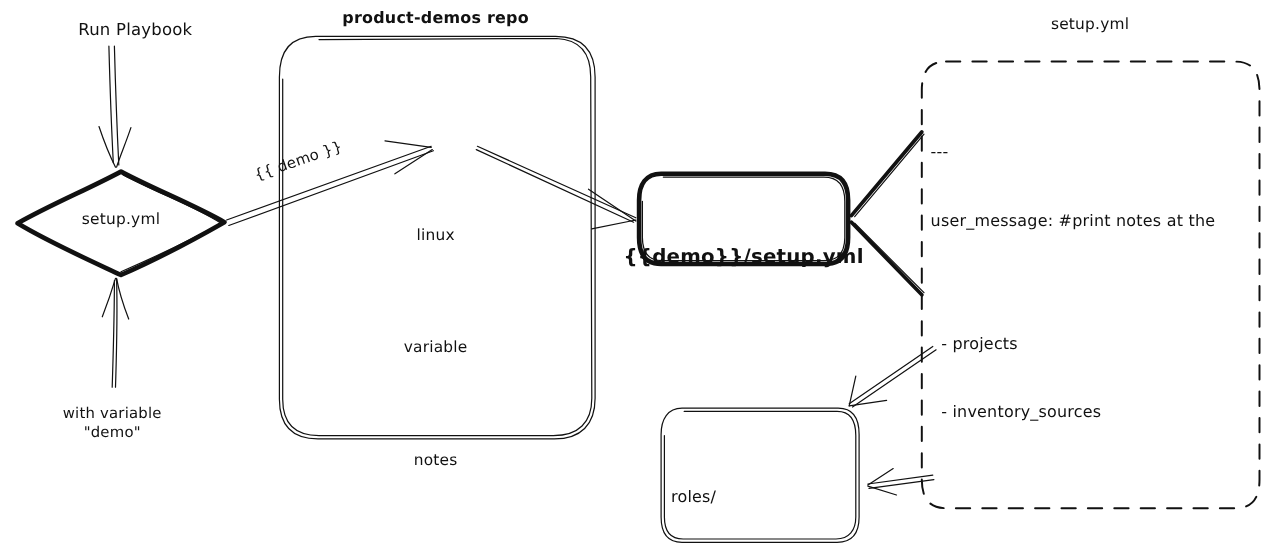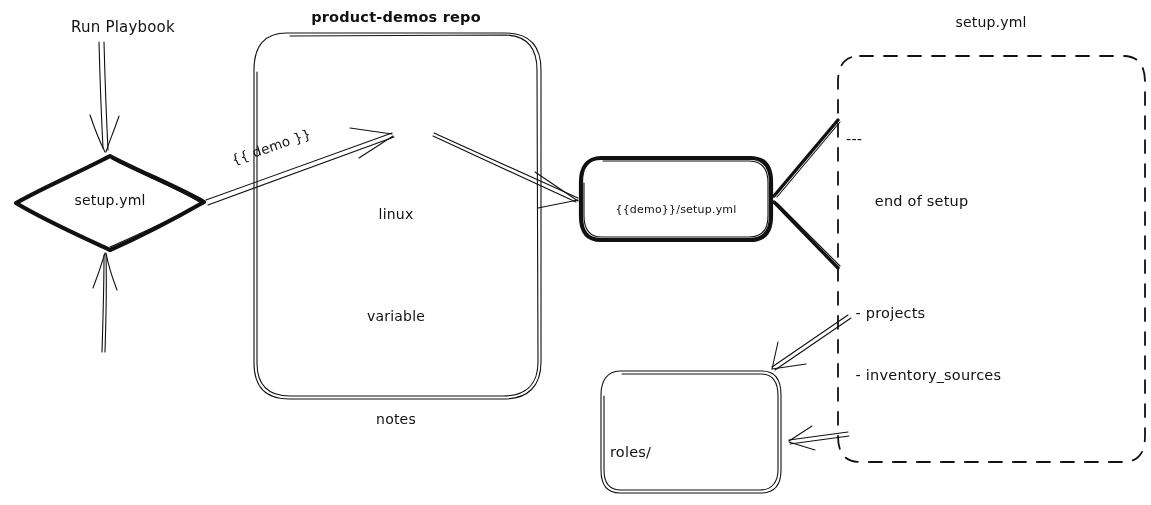--- a/index.html
+++ b/index.html
@@ -32,21 +32,21 @@
   }
   .ctr { text-align: center; transform: translateX(-50%); }
   .lft { text-align: left; }
 
   
   .t-run-playbook { left: 123px; top: 18px; font-size: 15px; }
   .t-with-variable { left: 102px; top: 368px; font-size: 13.5px; }
   .t-setupyml-diamond { left: 110px; top: 192px; font-size: 14px; }
   .t-repo-title { left: 396px; top: 8px; font-size: 14.5px; font-weight: bold; }
   .t-repo-items { left: 396px; top: 128px; font-size: 14px; line-height: 2.45; }
-  .t-vars { left: 676px; top: 173px; font-size: 11px; line-height: 1.35; }
+  .t-vars { left: 676px; top: 173px; font-size: 18px; line-height: 1.35; font-weight: bold; }
   .t-extrepo-title { left: 690px; top: 321px; font-size: 14px; line-height: 1.35; }
   .t-extrepo-body { left: 610px; top: 400px; font-size: 14.5px; line-height: 1.45; }
   .t-dash-title { left: 991px; top: 14px; font-size: 14px; }
   .t-dash-body { left: 846px; top: 88px; font-size: 14.5px; line-height: 1.42; }
   .t-dash-body .blank { display: block; height: 9px; }
 </style>
 </head>
 <body>
 
 <div id="canvas">
@@ -173,20 +173,22 @@
            L 601 395
            C 601 381, 607 371, 620 371 Z"></path>
       <path class="st thin" d="M622 374 L 761 374 C 774 374, 778 383, 778 396 L 778 470
            C 778 482, 772 490, 760 490 L 621 490
            C 609 490, 604 482, 604 470 L 604 396"></path>
     </g>
   </svg>
 
   <div class="lbl ctr t-run-playbook">Run Playbook</div>
 
+  <div class="lbl ctr t-with-variable" style="white-space:pre-line">with variable
+"demo"</div>
 
   <div class="lbl ctr t-setupyml-diamond">setup.yml</div>
 
   <div class="lbl ctr t-repo-title">product-demos repo</div>
 
   <div class="lbl ctr t-repo-items">
     <div>linux</div>
     <div>variable</div>
     <div>notes</div>
     
@@ -201,21 +203,21 @@
   <div class="lbl lft t-extrepo-body">
     <div>roles/</div>
     
     
   </div>
 
   <div class="lbl ctr t-dash-title">setup.yml</div>
 
   <div class="lbl lft t-dash-body">
     <div>---</div>
-    <div>      end of setup</div>
+    <div>user_message: #print notes at the</div>
     <div class="blank"></div>
     <div>  - projects</div>
     <div>  - inventory_sources</div>
     
     
     
     
     
     
     

